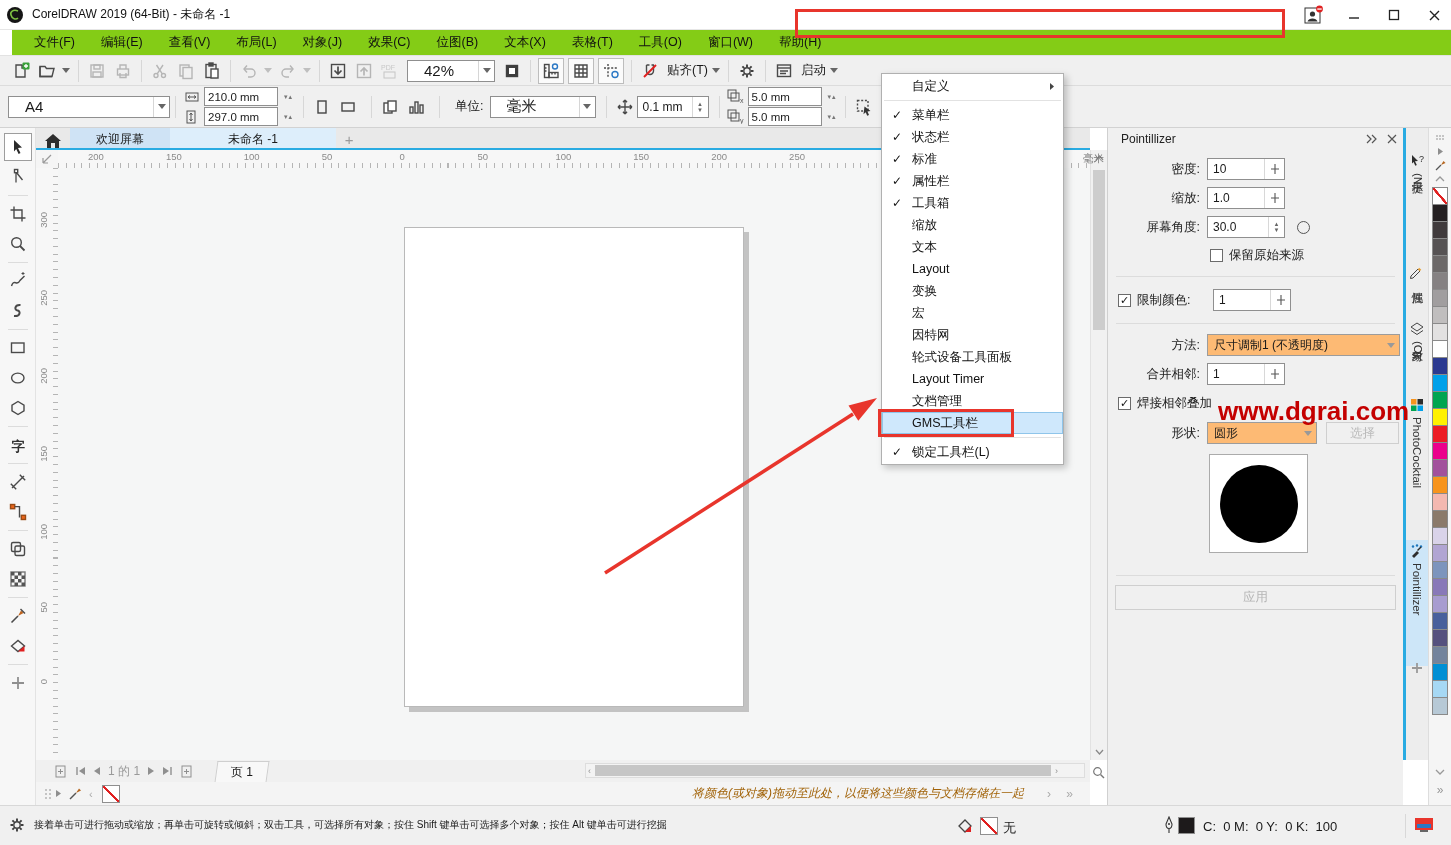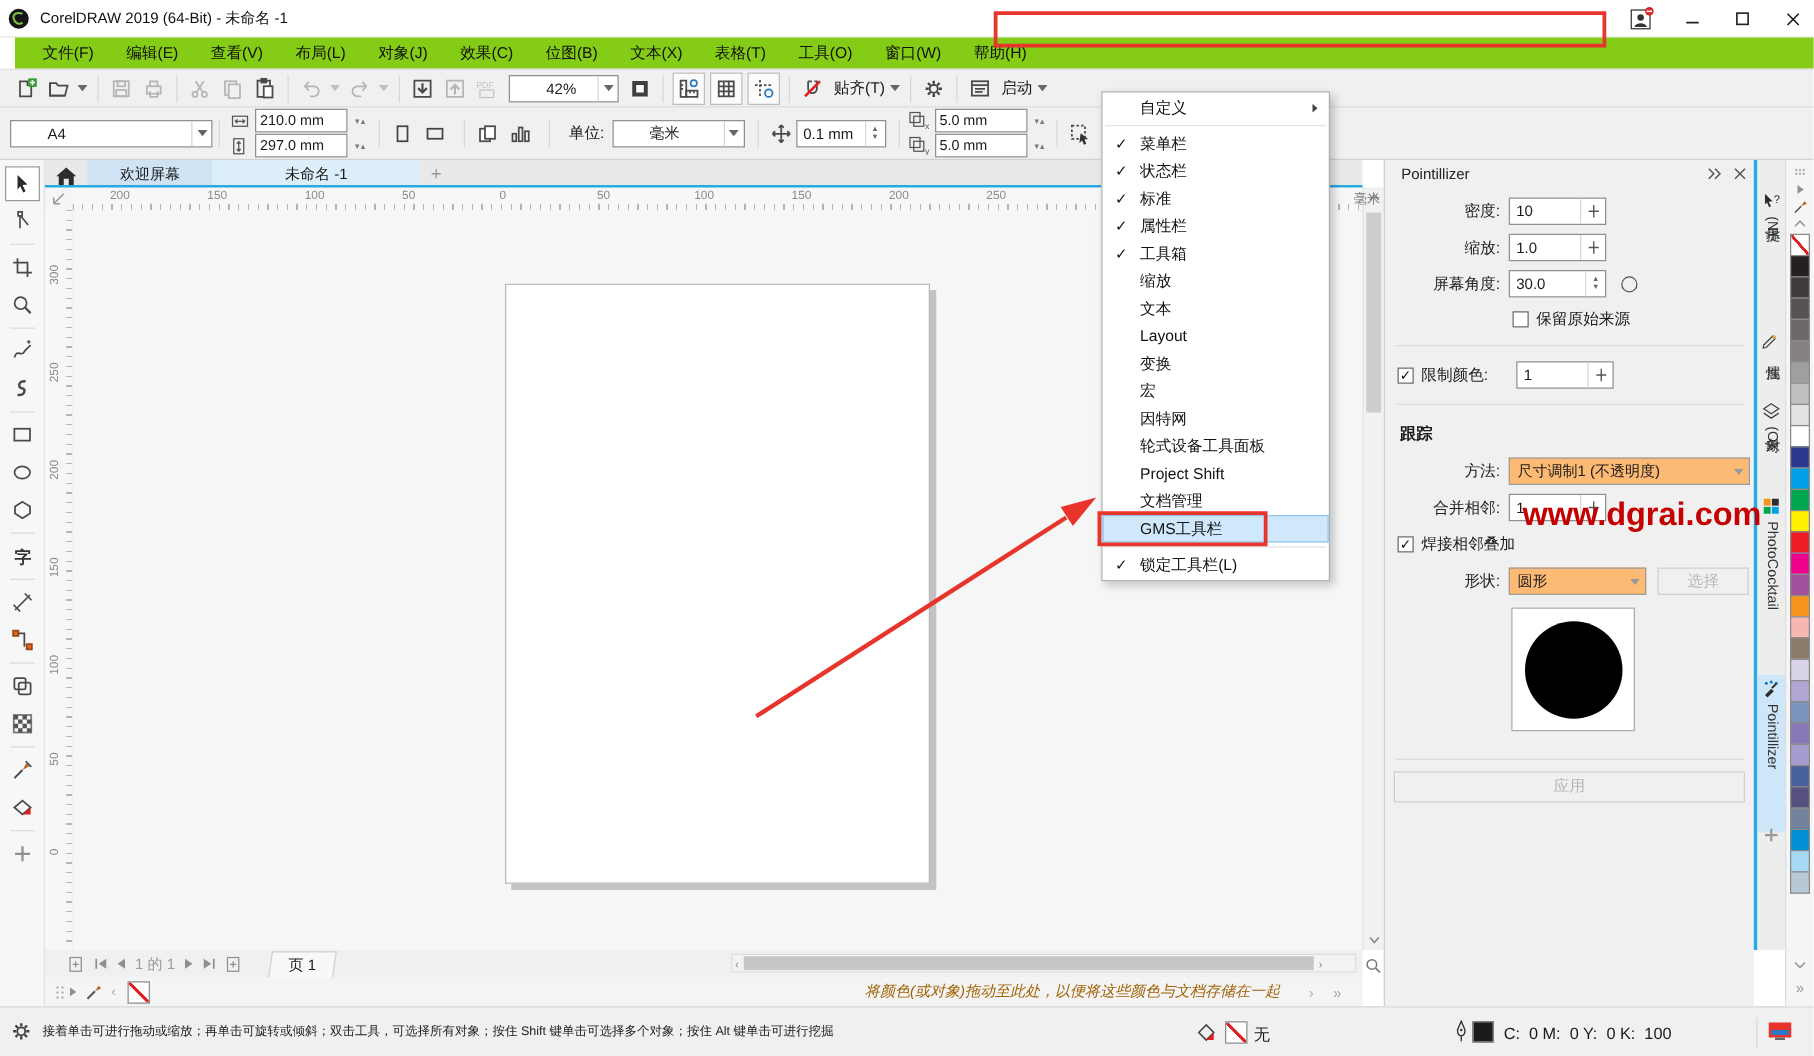--- a/index.html
+++ b/index.html
@@ -15,21 +15,21 @@
   
   #menubar{left:12px;top:30px;width:1451px;height:25px;background:#84cc16;display:flex;align-items:center;padding-left:10px;box-sizing:border-box;gap:2px;}
   .menu-item{padding:3px 12px;font-size:12.5px;color:#111;}
   
   #stdbar{left:0;top:55px;width:1451px;height:30px;background:#f0f0f0;border-top:1px solid #e2e2e2;display:flex;align-items:center;padding-left:8px;box-sizing:border-box;}
   .tb-icon{width:26px;height:26px;display:inline-flex;align-items:center;justify-content:center;}
   .tb-icon.boxed{border:1px solid #bdbdbd;background:#fbfbfb;width:24px;height:24px;margin:0 2px;}
   .tsep{width:1px;height:22px;background:#d7d7d7;margin:0 5px;}
   .caret{margin-left:2px;margin-right:3px;display:inline-flex;}
   .combo{height:22px;background:#fff;border:1px solid #8f8f8f;display:inline-flex;align-items:center;box-sizing:border-box;}
-  .combo .cval{flex:1;padding:0 6px;font-size:12px;white-space:nowrap;margin-left:23px;}
+  .combo .cval{flex:1;padding:0 16px;font-size:15px;white-space:nowrap;}
   .combo .cbtn{width:15px;height:100%;display:flex;align-items:center;justify-content:center;border-left:1px solid #d6d6d6;}
   .tb-label{font-size:12.5px;margin:0 2px 0 4px;}
   
   #propbar{left:0;top:85px;width:1451px;height:43px;background:#f0f0f0;border-top:1px solid #dcdcdc;border-bottom:1px solid #d2d2d2;display:flex;align-items:center;padding-left:8px;box-sizing:border-box;}
   .sizebox{width:74px;height:19px;background:#fff;border:1px solid #8f8f8f;font-size:11.5px;display:flex;align-items:center;padding:0 3px;box-sizing:border-box;}
   .micro{font-size:7px;color:#777;letter-spacing:1px;margin-left:2px;}
   .sizecol{display:flex;flex-direction:column;gap:1px;}
   .sizerow{display:flex;align-items:center;gap:4px;}
   .pbtn{width:24px;height:28px;display:inline-flex;align-items:center;justify-content:center;margin:0 1px;}
   
@@ -808,21 +808,20 @@
       <div class="numbox" style="width:78px;margin-left:6px;">
         <span class="val">1</span>
         <span class="scrub">
             <svg width="10" height="12">
               <path d="M5,1 V11 M1,6 H9" stroke="#555" stroke-width="1.1"></path>
             </svg>
           </span>
       </div>
     </div>
     <hr class="dhr">
-    <div id="tracking-h">跟踪</div>
     <div class="drow" style="margin-top:10px;">
       <span class="dlabel">方法:</span>
       <div class="ddown" style="width:193px;">
         <span class="val">尺寸调制1 (不透明度)</span>
         <span class="cbtn" style="width:16px;display:flex;align-items:center;justify-content:center;">
             <svg width="8" height="5">
               <path d="M0,0 L8,0 L4,5 Z" fill="#999"></path>
             </svg>
           </span>
       </div>
@@ -1043,21 +1042,21 @@
       <div class="ctx-item">
         <span class="chk"></span>
         <span class="lbl">因特网</span>
       </div>
       <div class="ctx-item">
         <span class="chk"></span>
         <span class="lbl">轮式设备工具面板</span>
       </div>
       <div class="ctx-item">
         <span class="chk"></span>
-        <span class="lbl">Project Shift</span>
+        <span class="lbl">Layout Timer</span>
       </div>
       <div class="ctx-item">
         <span class="chk"></span>
         <span class="lbl">文档管理</span>
       </div>
       <div class="ctx-item hl">
         <span class="chk"></span>
         <span class="lbl">GMS工具栏</span>
         <span class="gms-box"></span>
       </div>

